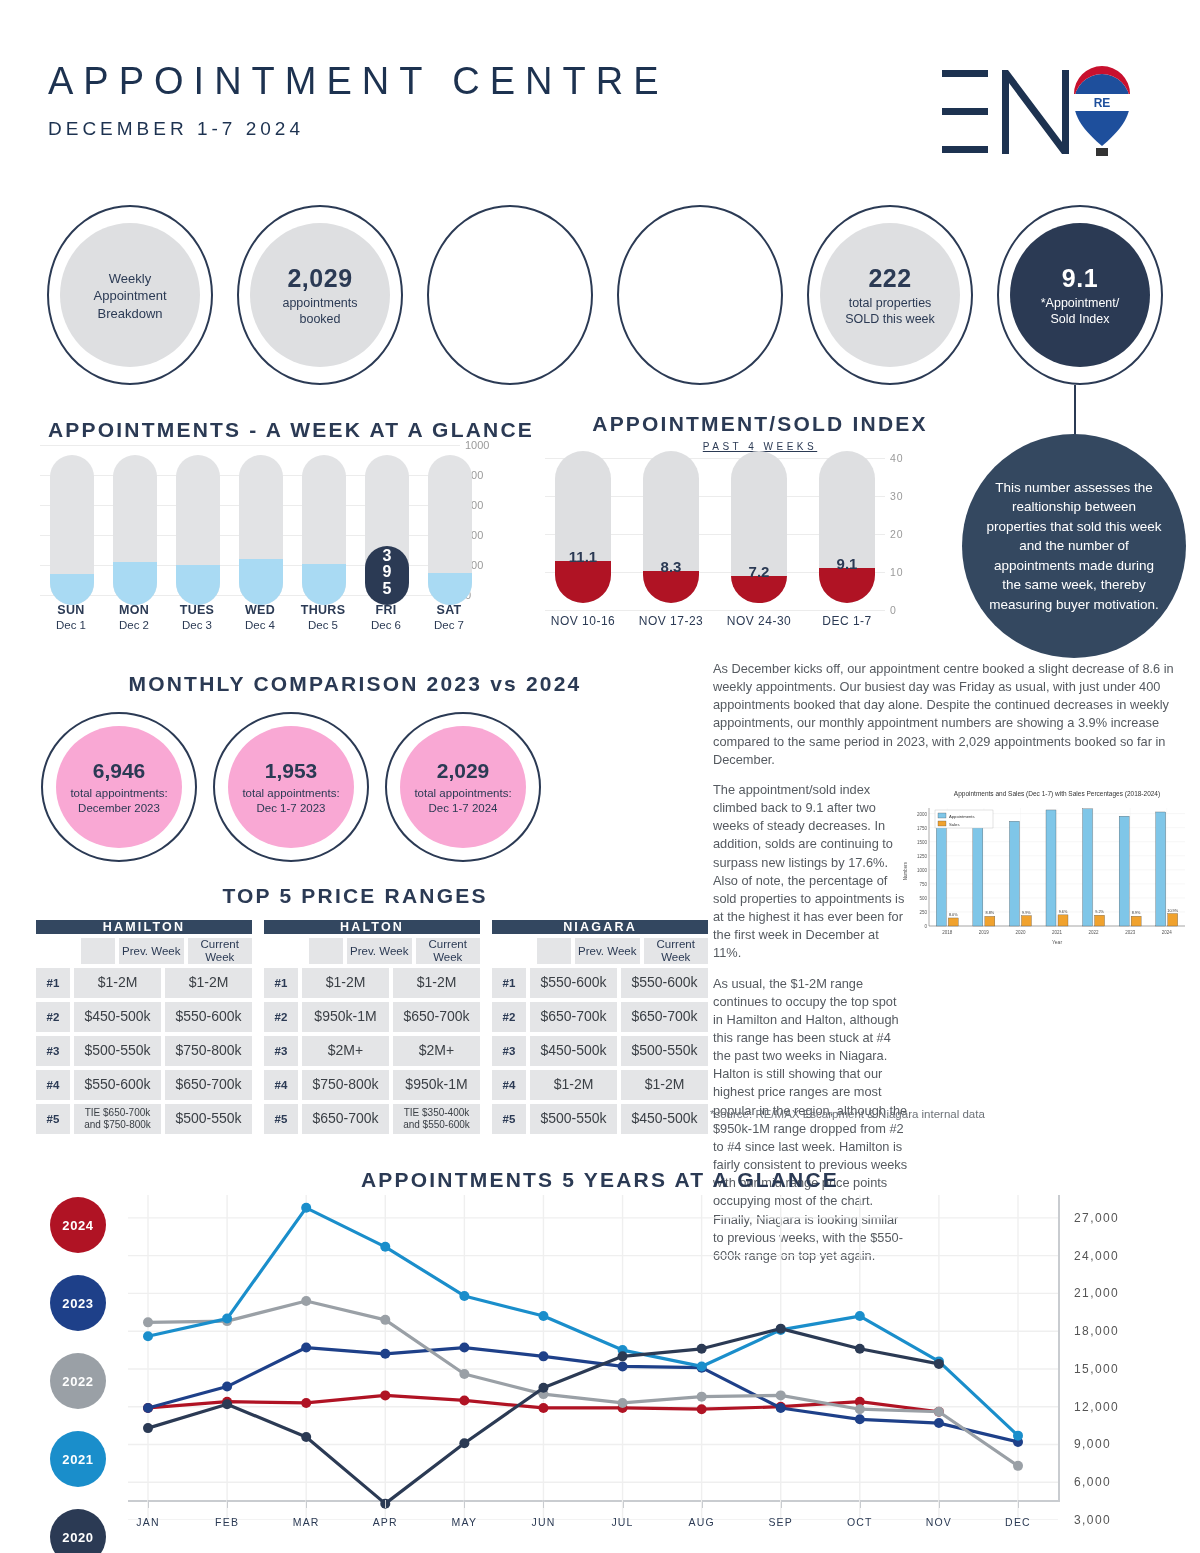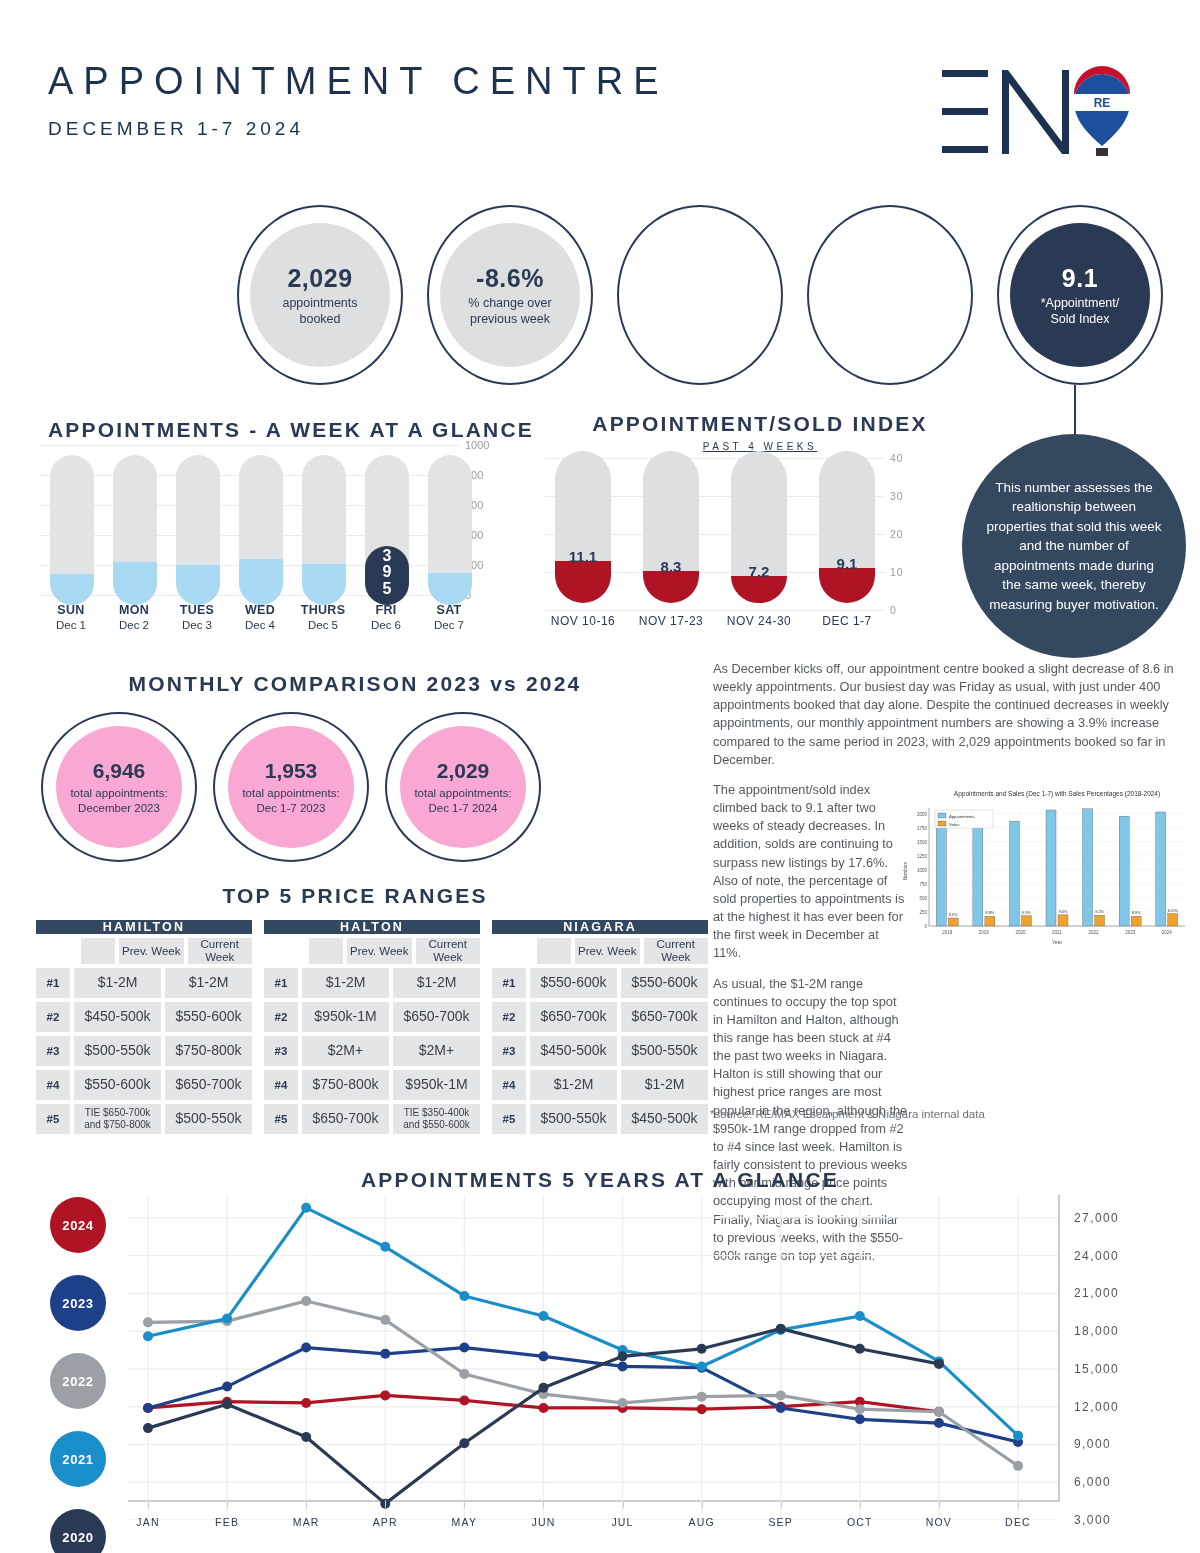--- a/index.html
+++ b/index.html
@@ -166,39 +166,45 @@
     <path d="M150 44 A28 28 0 0 1 206 44 L206 36 A28 28 0 0 0 150 36 Z" fill="#c8102e"></path>
     <rect x="150" y="36" width="56" height="17" fill="#ffffff"></rect>
     <text x="178" y="49" font-family="'Liberation Sans',sans-serif" font-size="12" font-weight="700" fill="#1e4f9c" text-anchor="middle">RE</text>
     <text x="178" y="49" font-family="'Liberation Sans',sans-serif" font-size="12" font-weight="700" fill="#1e4f9c" text-anchor="middle" opacity="0"></text>
     <path d="M150 53 L206 53 L206 44 A28 28 0 0 1 150 44 Z" fill="#1e4f9c" opacity="0"></path>
     <rect x="172" y="90" width="12" height="8" fill="#333"></rect>
   </g>
 </svg>
 
 <div id="stats-row">
+    <div class="stat-cell" style="left: 0px;">
+      <div class="stat-ring"></div>
+      <div class="stat-inner">
+        <div class="stat-lbl big">Weekly<br>Appointment<br>Breakdown</div>
+      </div>
+    </div>
     <div class="stat-cell" style="left: 190px;">
       <div class="stat-ring"></div>
       <div class="stat-inner">
         <div class="stat-num">2,029</div>
         <div class="stat-lbl">appointments<br>booked</div>
       </div>
     </div>
     <div class="stat-cell" style="left: 380px;">
       <div class="stat-ring"></div>
-      <div class="stat-inner">
-        <div class="stat-num">-8.6%</div>
-        <div class="stat-lbl">% change over<br>previous week</div>
-      </div>
     </div>
     <div class="stat-cell" style="left: 570px;">
       <div class="stat-ring"></div>
     </div>
     <div class="stat-cell" style="left: 760px;">
       <div class="stat-ring"></div>
+      <div class="stat-inner">
+        <div class="stat-num">222</div>
+        <div class="stat-lbl">total properties<br>SOLD this week</div>
+      </div>
     </div>
     <div class="stat-cell" style="left: 950px;">
       <div class="stat-ring"></div>
       <div class="stat-inner dark">
         <div class="stat-num">9.1</div>
         <div class="stat-lbl">*Appointment/<br>Sold Index</div>
       </div>
     </div>
   </div>
 

